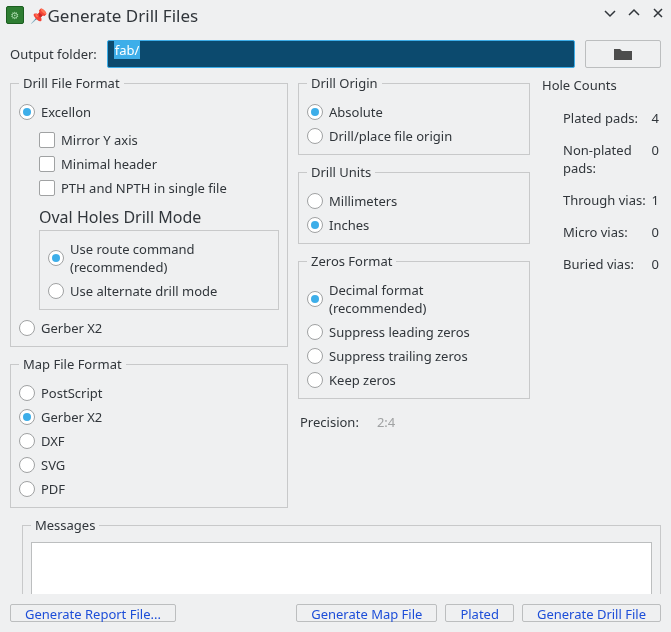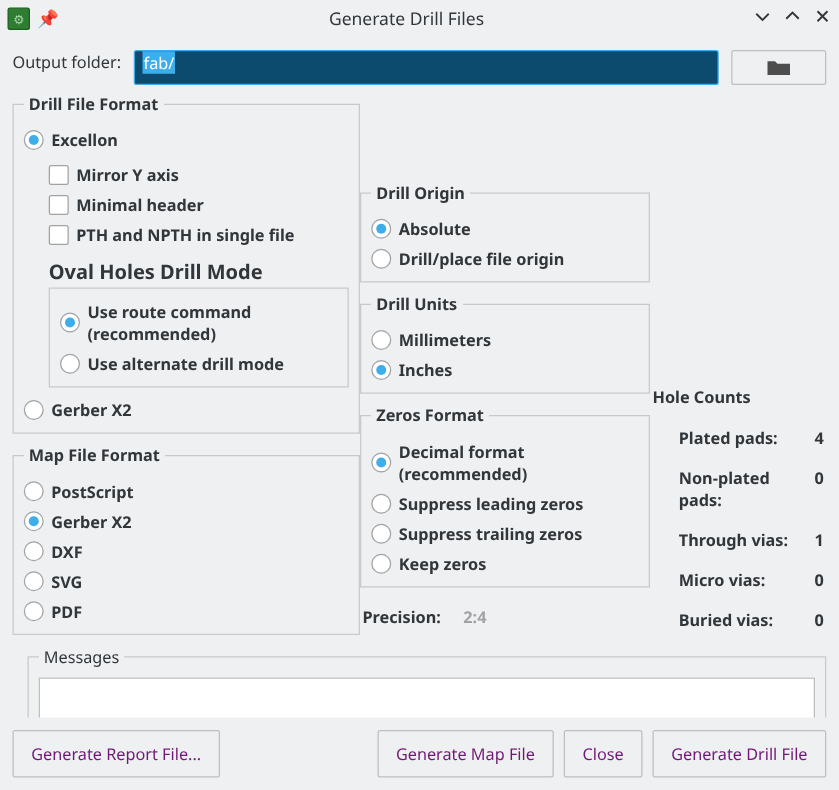--- a/index.html
+++ b/index.html
@@ -1,30 +1,30 @@
 <!DOCTYPE html>
 <html><head>
 <meta charset="utf-8">
 <style>
 * { box-sizing: border-box; font-family: "Noto Sans", "DejaVu Sans", Arial, sans-serif; font-size: 13px; }
 body { margin: 0; background: #eff0f1; color: #31363b; }
 .window { width: 671px; height: 632px; display: flex; flex-direction: column; }
 .titlebar { display: flex; align-items: center; height: 30px; padding: 0 6px; }
 .appicon { width: 18px; height: 18px; background: #2e7d32; border: 1px solid #1b5e20; border-radius: 2px; display: flex; align-items: center; justify-content: center; font-size: 10px; color: #a5d6a7; margin-right: 4px; }
 .pinicon { font-size: 14px; color: #31363b; margin-left: 2px; }
-.title { flex: 1; text-align: center; font-size: 14px; }
+.title { flex: 1; font-size: 17px; }
 .winbtns { display: flex; gap: 10px; }
 .winbtns svg { width: 14px; height: 14px; }
 .content { flex: 1; padding: 10px 10px 0 10px; display: flex; flex-direction: column; gap: 6px; overflow: hidden; }
-.row-output { display: flex; align-items: flex-start; gap: 10px; }
+.row-output { display: flex; align-items: center; gap: 10px; }
 .row-output label { white-space: nowrap; }
 .text-input { flex: 1; height: 28px; border: 1px solid #3daee9; background: #0c4a6e; padding: 0 6px; font-size: 13px; color: #31363b; border-radius: 2px; }
 .text-input .sel { background: #3daee9; color: #fff; padding: 0 1px; }
 .browse-btn { width: 76px; height: 28px; background: #eff0f1; border: 1px solid #bcbebf; border-radius: 2px; display: flex; align-items: center; justify-content: center; }
-.cols { display: flex; align-items: flex-end; font-weight: bold; }
+.cols { display: flex; gap: 10px; align-items: flex-start; }
 .col { display: flex; flex-direction: column; gap: 8px; }
 .col1 { width: 278px; }
 .col2 { width: 232px; }
 .col3 { flex: 1; }
 fieldset { border: 1px solid #c8c9ca; margin: 0; padding: 8px 8px 6px 8px; }
 legend { padding: 0 4px; font-size: 13px; }
 .radio-row, .check-row { display: flex; align-items: center; gap: 6px; padding: 3px 0; }
 .radio, .check { width: 16px; height: 16px; border: 1px solid #a0a2a3; background: #fff; display: inline-flex; align-items: center; justify-content: center; flex-shrink: 0; }
 .radio { border-radius: 50%; }
 .check { border-radius: 2px; }
@@ -34,21 +34,21 @@
 .sub-fs { border: 1px solid #c8c9ca; padding: 6px 8px; margin-top: 2px; }
 .precision { display: flex; gap: 18px; padding: 6px 2px; }
 .precision .val { color: #a0a2a3; }
 .hole-counts { padding: 0 2px; }
 .hole-title { padding: 2px 0 4px 0; }
 .hole-row { display: flex; justify-content: space-between; padding: 3px 0; margin-left: 21px; }
 .messages { margin-top: 2px; margin-left: 12px; }
 .messages textarea { width: 100%; height: 84px; border: 1px solid #bcbebf; background: #fff; resize: none; font-family: inherit; padding: 4px; }
 .button-bar { display: flex; padding: 10px; gap: 8px; }
 .button-bar .spacer { flex: 1; }
-button.action { height: 38px; padding: 0 14px; background: #eff0f1; border: 1px solid #bcbebf; border-radius: 2px; font-size: 13px; color: #701a75; cursor: pointer; }
+button.action { height: 18px; padding: 0 14px; background: #eff0f1; border: 1px solid #bcbebf; border-radius: 2px; font-size: 13px; color: #1d4ed8; cursor: pointer; }
 </style>
 </head>
 <body>
 
 <div class="window">
 
   <div class="titlebar">
     <span class="appicon">⚙</span>
     <span class="pinicon">📌</span>
     <span class="title">Generate Drill Files</span>
@@ -220,17 +220,17 @@
     <fieldset class="messages">
       <legend>Messages</legend>
       <textarea readonly="" style=""></textarea>
     </fieldset>
   </div>
 
   <div class="button-bar">
     <button class="action">Generate Report File...</button>
     <div class="spacer"></div>
     <button class="action">Generate Map File</button>
-    <button class="action">Close</button>
+    <button class="action">Plated</button>
     <button class="action">Generate Drill File</button>
   </div>
 
 </div>
 
 </body></html>

